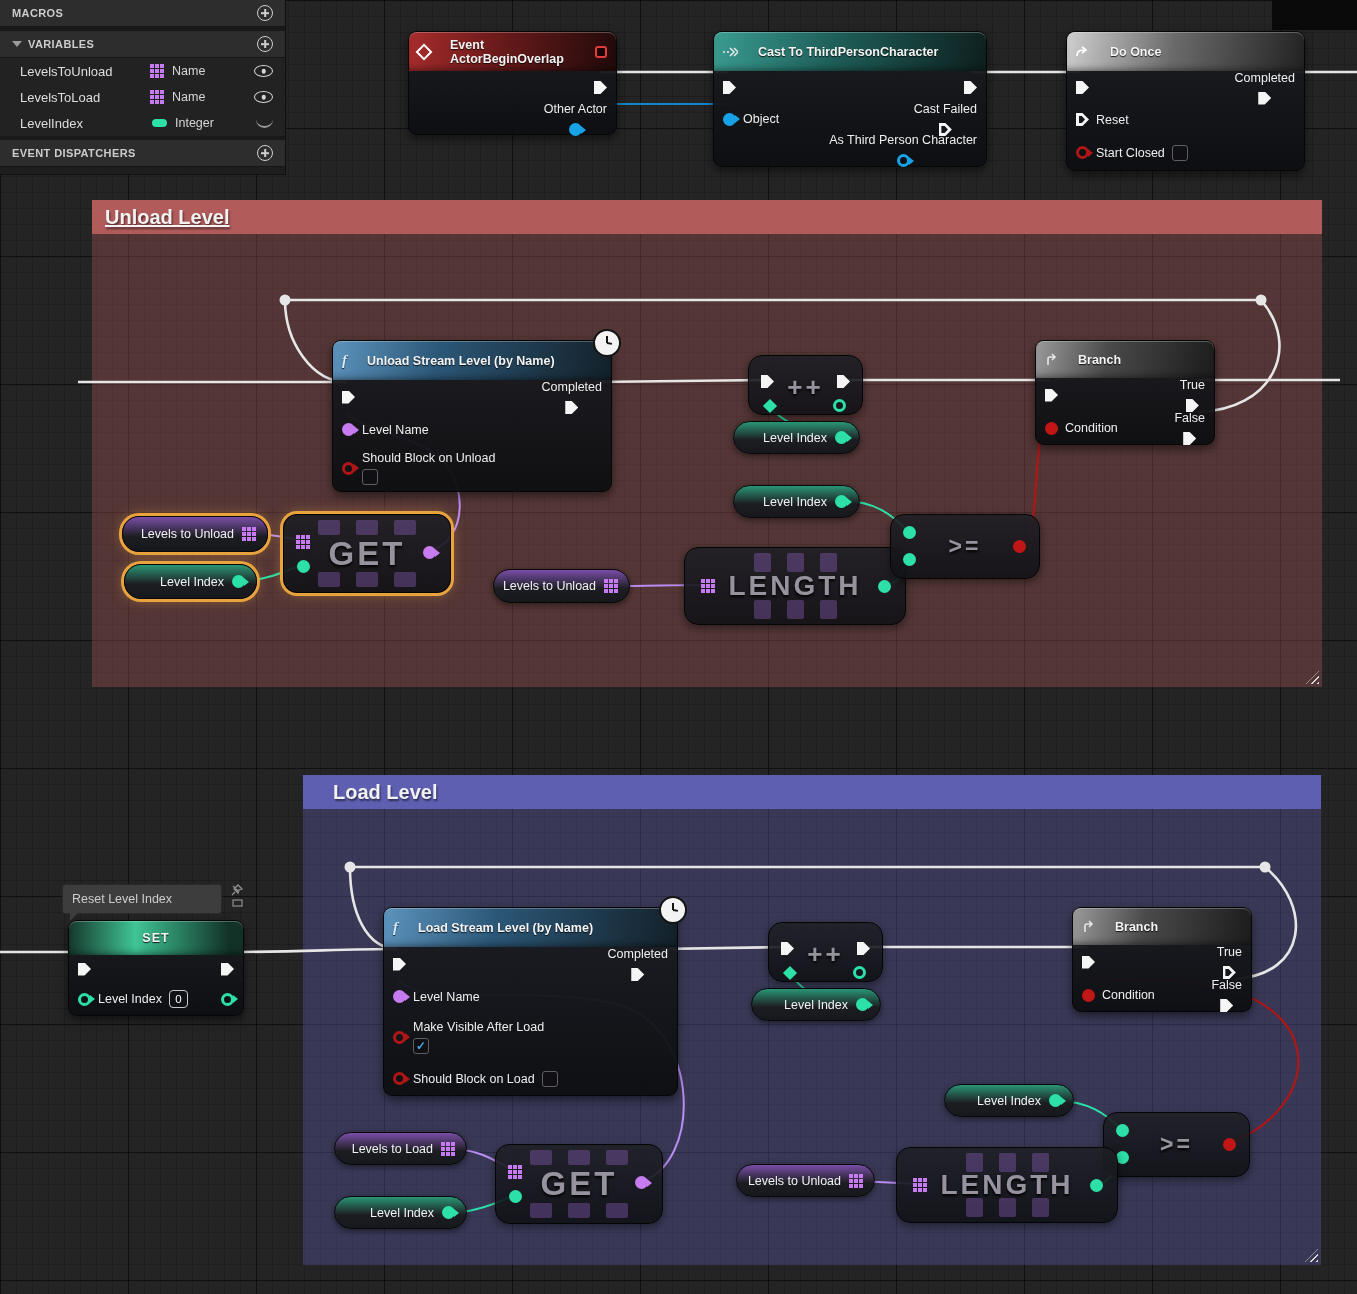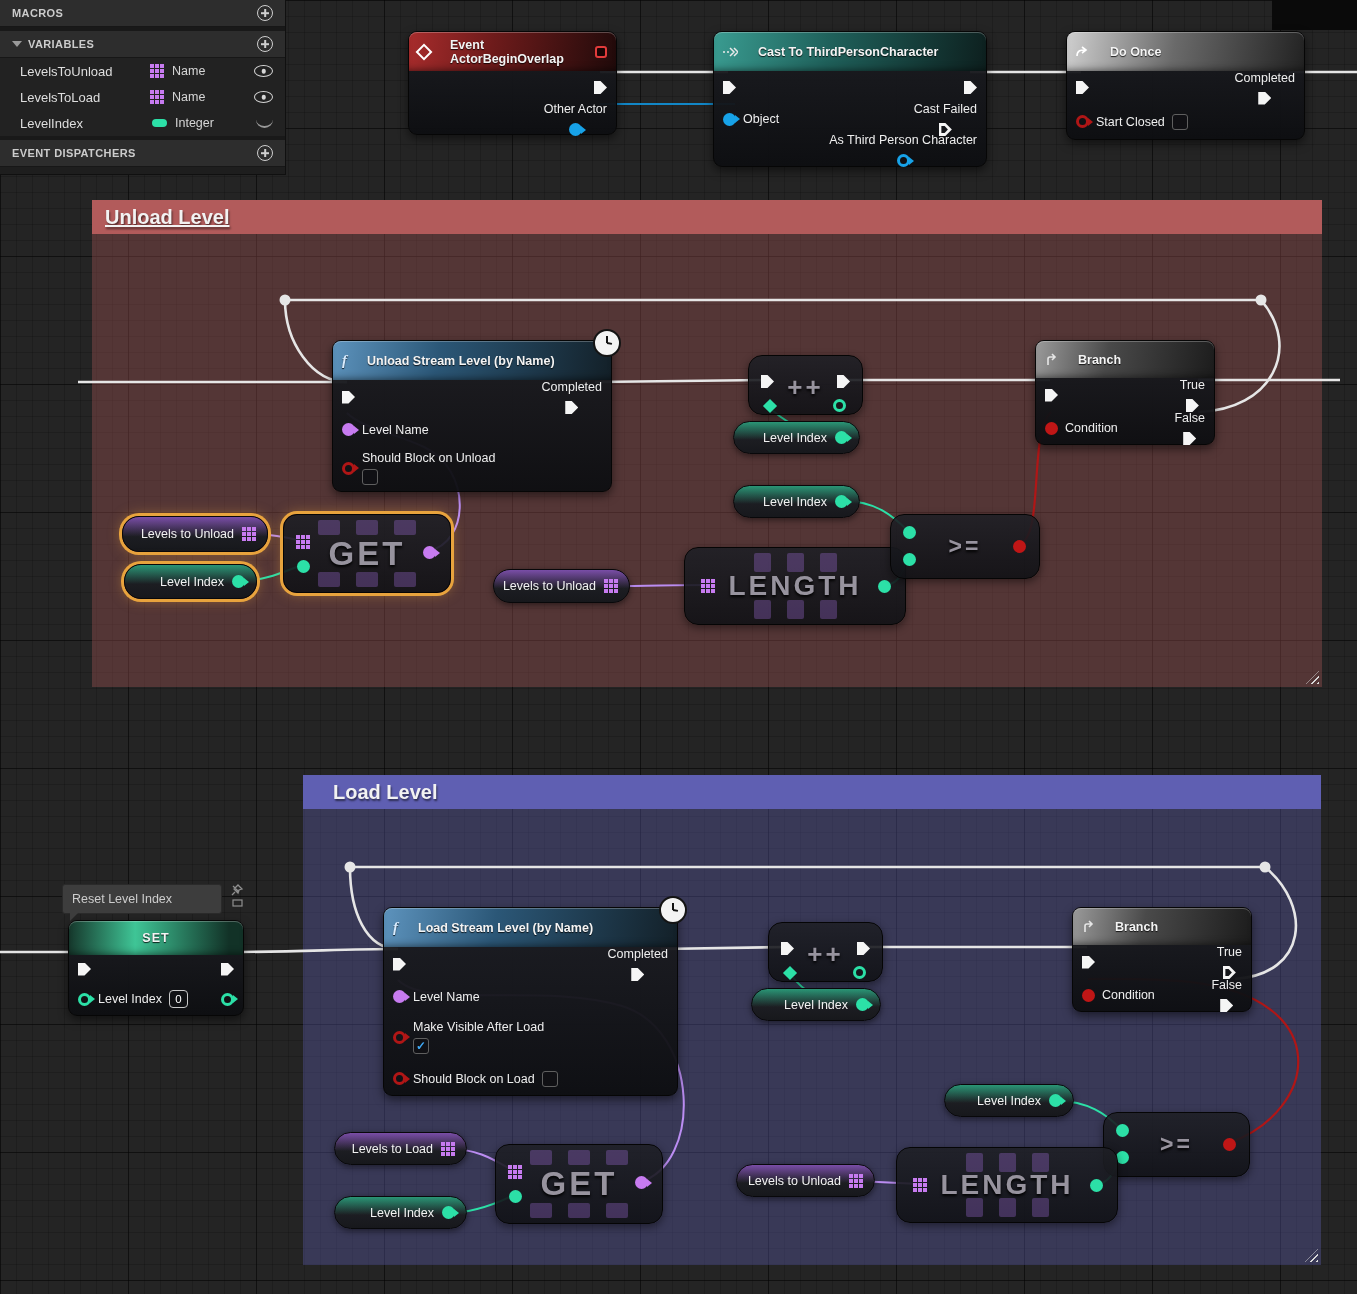--- a/index.html
+++ b/index.html
@@ -283,20 +283,26 @@
         </svg>
       <span>Do Once</span>
     </div>
     <div class="row" style="height:33px;">
         <span class="xp"></span>
       <span class="rg">
           <span class="plabel">Completed</span>
         <span class="xp"></span>
         </span>
     </div>
+    <div class="row" style="height:31px;">
+      <span class="lg">
+          <span class="xp h"></span>
+        <span class="plabel">Reset</span>
+        </span>
+    </div>
     <div class="row" style="height:35px;text-align:center;">
       <span class="lg">
           <span class="pc h ar" style="--c:#b01616"></span>
         <span class="plabel">Start Closed</span>
         <span class="cb"></span>
         </span>
     </div>
   </div>
 
   <div class="node" style="left:332px;top:340px;width:278px;">

